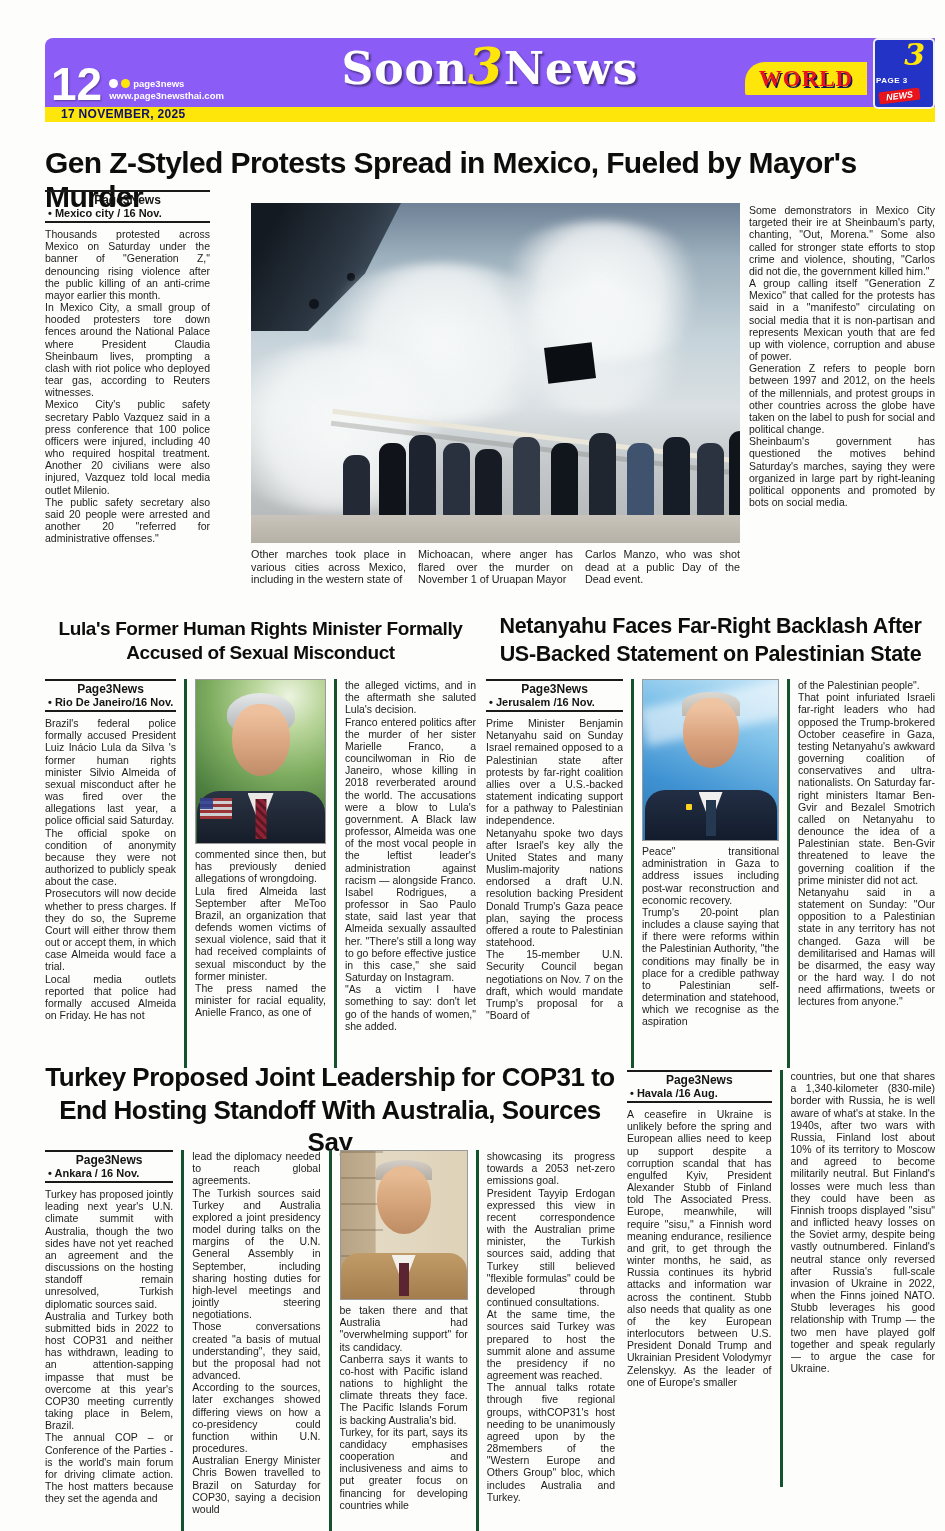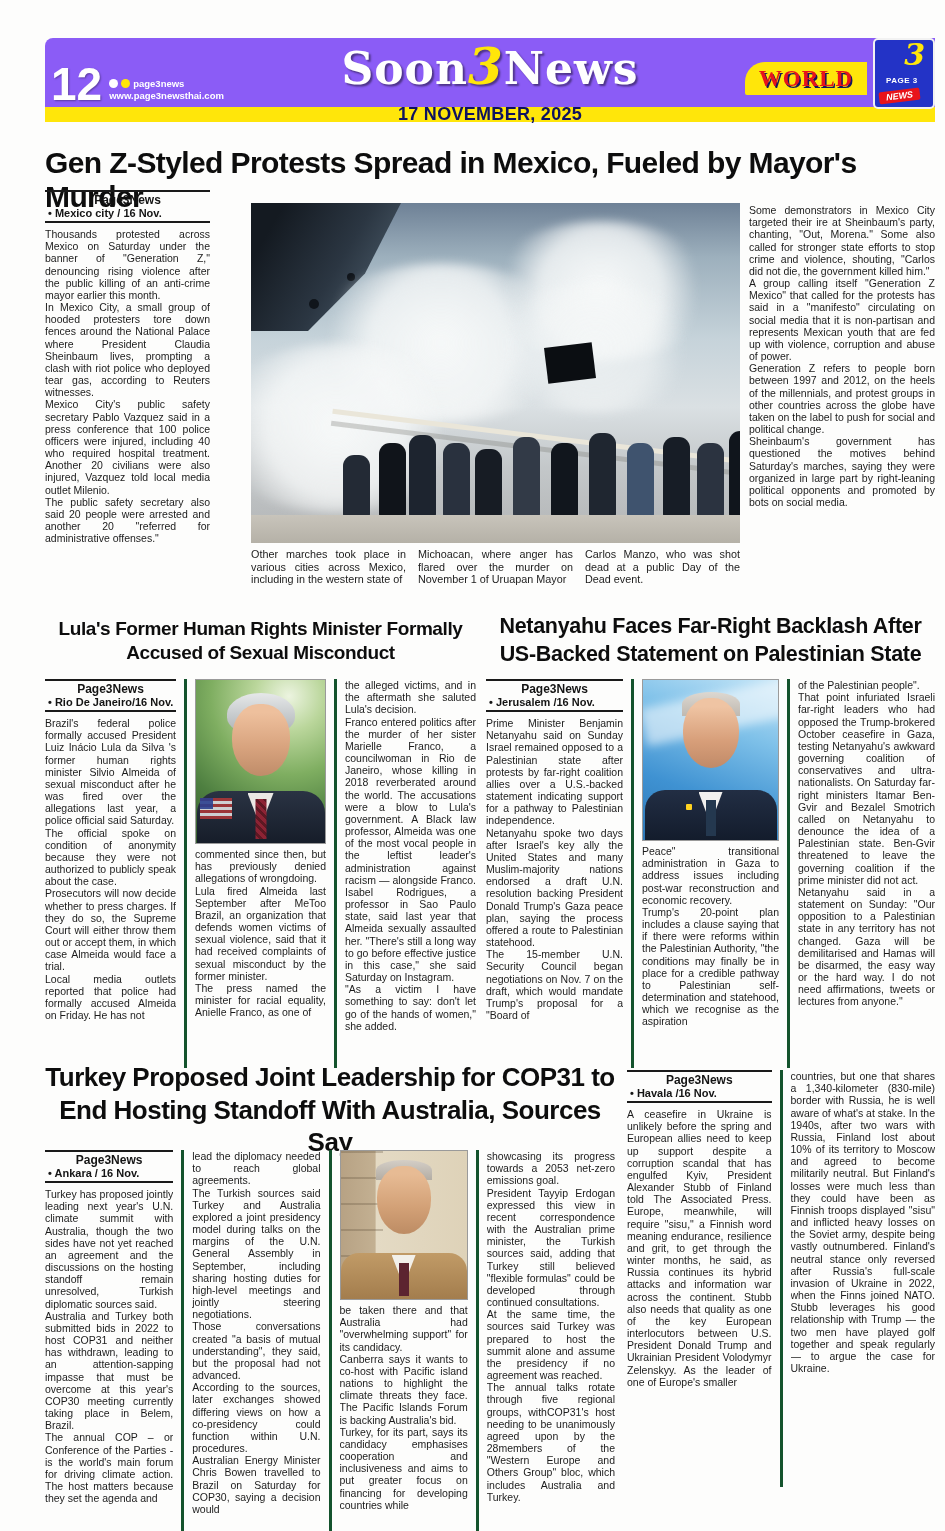--- a/index.html
+++ b/index.html
@@ -36,25 +36,25 @@
   .world-label {
     font-family:"Liberation Serif", serif; font-weight:bold; font-size:23px; letter-spacing:1px;
     color:#e8131b; text-shadow:1.5px 1.5px 0 #15165e;
   }
   .logo-box {
     position:absolute; right:0; top:0; width:62px; height:71px; background:#2333c6;
     border:2px solid #f2f2f2; border-radius:5px; z-index:3; overflow:hidden;
   }
   .logo-three { position:absolute; right:8px; top:0px; color:#ffe60a; font-family:"DejaVu Serif",serif;
     font-style:italic; font-weight:bold; font-size:30px; line-height:1; }
-  .logo-page { position:absolute; left:11px; bottom:22px; color:#fff; font-size:8px; font-weight:bold; letter-spacing:.5px; }
+  .logo-page { position:absolute; left:1px; bottom:22px; color:#fff; font-size:8px; font-weight:bold; letter-spacing:.5px; }
   .logo-news { position:absolute; left:4px; bottom:5px; background:#e8131b; color:#fff; font-size:9px;
     font-style:italic; font-weight:bold; padding:1px 7px; transform:rotate(-7deg); border-radius:2px; }
   .date-bar { position:relative; height:15px; background:#ffe60a; }
-  .date-text { font-size:18px; font-weight:bold; color:#0e1260; line-height:15px; letter-spacing:.3px;text-align:center; }
+  .date-text { font-size:12px; font-weight:bold; color:#0e1260; line-height:15px; padding-left:16px; letter-spacing:.3px; }
 
   
   .headline-main {
     position:absolute; top:108px; left:0; width:100%;
     font-size:30px; font-weight:bold; text-align:left; letter-spacing:-0.6px; color:#0d0d0d;
   }
   .art-head { display:flex; flex-direction:column; justify-content:center; text-align:center; font-weight:bold; color:#0d0d0d; }
 
   
   .byline { border-top:2px solid #1a1a1a; border-bottom:2px solid #1a1a1a; padding:1px 2px 2px; margin-bottom:5px; }
@@ -365,21 +365,21 @@
 The annual talks rotate through five regional groups, withCOP31's host needing to be unanimously agreed upon by the 28members of the "Western Europe and Others Group" bloc, which includes Australia and Turkey.</div>
           </div>
         </div>
       </section>
 
       <section class="art-finland">
         <div class="cols">
           <div class="col">
             <div class="byline">
               <div class="b-src">Page3News</div>
-              <div class="b-date">• Havala /16 Nov.</div>
+              <div class="b-date">• Havala /16 Aug.</div>
             </div>
             <div class="body-text">A ceasefire in Ukraine is unlikely before the spring and European allies need to keep up support despite a corruption scandal that has engulfed Kyiv, President Alexander Stubb of Finland told The Associated Press. Europe, meanwhile, will require "sisu," a Finnish word meaning endurance, resilience and grit, to get through the winter months, he said, as Russia continues its hybrid attacks and information war across the continent. Stubb also needs that quality as one of the key European interlocutors between U.S. President Donald Trump and Ukrainian President Volodymyr Zelenskyy. As the leader of one of Europe's smaller</div>
           </div>
           <div class="col">
             <div class="body-text">countries, but one that shares a 1,340-kilometer (830-mile) border with Russia, he is well aware of what's at stake. In the 1940s, after two wars with Russia, Finland lost about 10% of its territory to Moscow and agreed to become militarily neutral. But Finland's losses were much less than they could have been as Finnish troops displayed "sisu" and inflicted heavy losses on the Soviet army, despite being vastly outnumbered. Finland's neutral stance only reversed after Russia's full-scale invasion of Ukraine in 2022, when the Finns joined NATO. Stubb leverages his good relationship with Trump — the two men have played golf together and speak regularly — to argue the case for Ukraine.</div>
           </div>
         </div>
       </section>
     </div>
 

